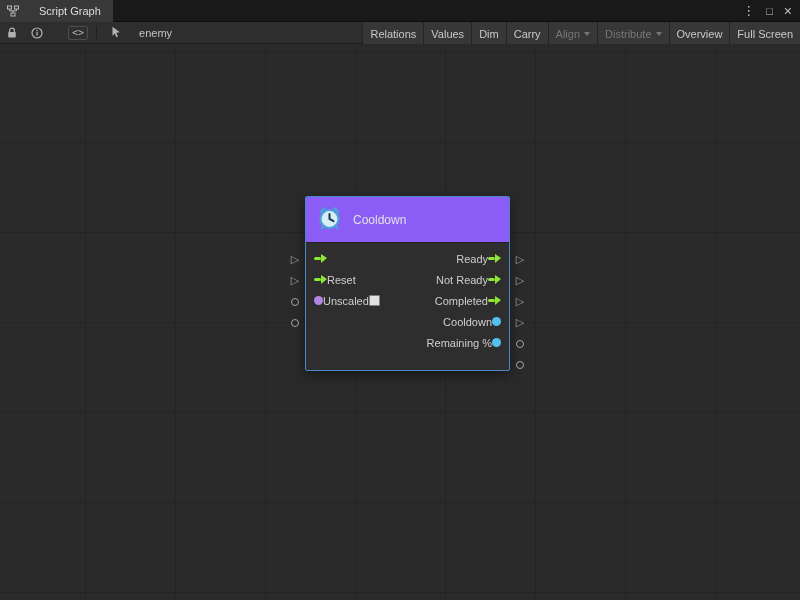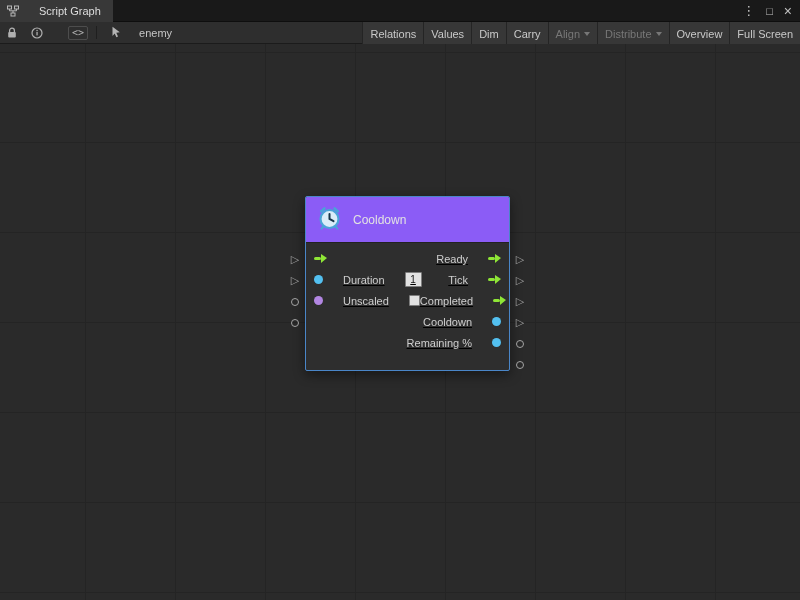--- a/index.html
+++ b/index.html
@@ -53,21 +53,21 @@
     background-size:90px 90px;background-position:-5px 8px;}
 
   
   .node{position:absolute;left:305px;top:152px;width:205px;background:#2e2e2e;
     border:1px solid var(--sel);border-radius:2px;box-shadow:0 4px 12px rgba(0,0,0,.45);}
   .node-header{height:46px;background:#8b5cf6;border-bottom:1px solid #222;
     display:flex;align-items:center;gap:10px;padding:0 10px;border-radius:1px 1px 0 0;}
   .node-title{color:#e2e2e2;font-size:12px;}
   .node-body{padding:5px 0 17px;}
   .prow{height:21px;display:flex;align-items:center;justify-content:space-between;padding:0 8px;}
-  .pleft,.pright{display:flex;align-items:center;gap:20px;text-decoration:underline;}
+  .pleft,.pright{display:flex;align-items:center;gap:0;}
   .plabel{font-size:11px;color:#cecece;white-space:nowrap;}
 
   
   .flow-arrow{position:relative;display:inline-block;width:13px;height:9px;flex:0 0 13px;}
   .flow-arrow::before{content:"";position:absolute;left:0;top:3px;width:7px;height:3px;
     background:var(--flow);border-radius:2px;}
   .flow-arrow::after{content:"";position:absolute;right:0;top:0;
     border-left:6px solid var(--flow);border-top:4px solid transparent;border-bottom:5px solid transparent;}
 
   .vdot{width:9px;height:9px;border-radius:50%;flex:0 0 9px;}
@@ -187,32 +187,31 @@
         <div class="prow">
           <span class="pleft">
             <span class="flow-arrow"></span>
           </span>
           <span class="pright">
             <span class="plabel">Ready</span>
             <span class="flow-arrow"></span>
           </span>
         </div>
 
-
         <div class="prow">
           <span class="pleft">
-            <span class="vdot num"></span>
-            <span class="plabel">Duration</span>
-            <input class="inline-field" value="1" style="">
-          </span>
-          <span class="pright">
-            <span class="plabel">Tick</span>
-            <span class="flow-arrow"></span>
-          </span>
-        </div>
+            <span class="flow-arrow"></span>
+            <span class="plabel">Reset</span>
+          </span>
+          <span class="pright">
+            <span class="plabel">Not Ready</span>
+            <span class="flow-arrow"></span>
+          </span>
+        </div>
+
 
         <div class="prow">
           <span class="pleft">
             <span class="vdot bool"></span>
             <span class="plabel">Unscaled</span>
             <span class="inline-check"></span>
           </span>
           <span class="pright">
             <span class="plabel">Completed</span>
             <span class="flow-arrow"></span>

